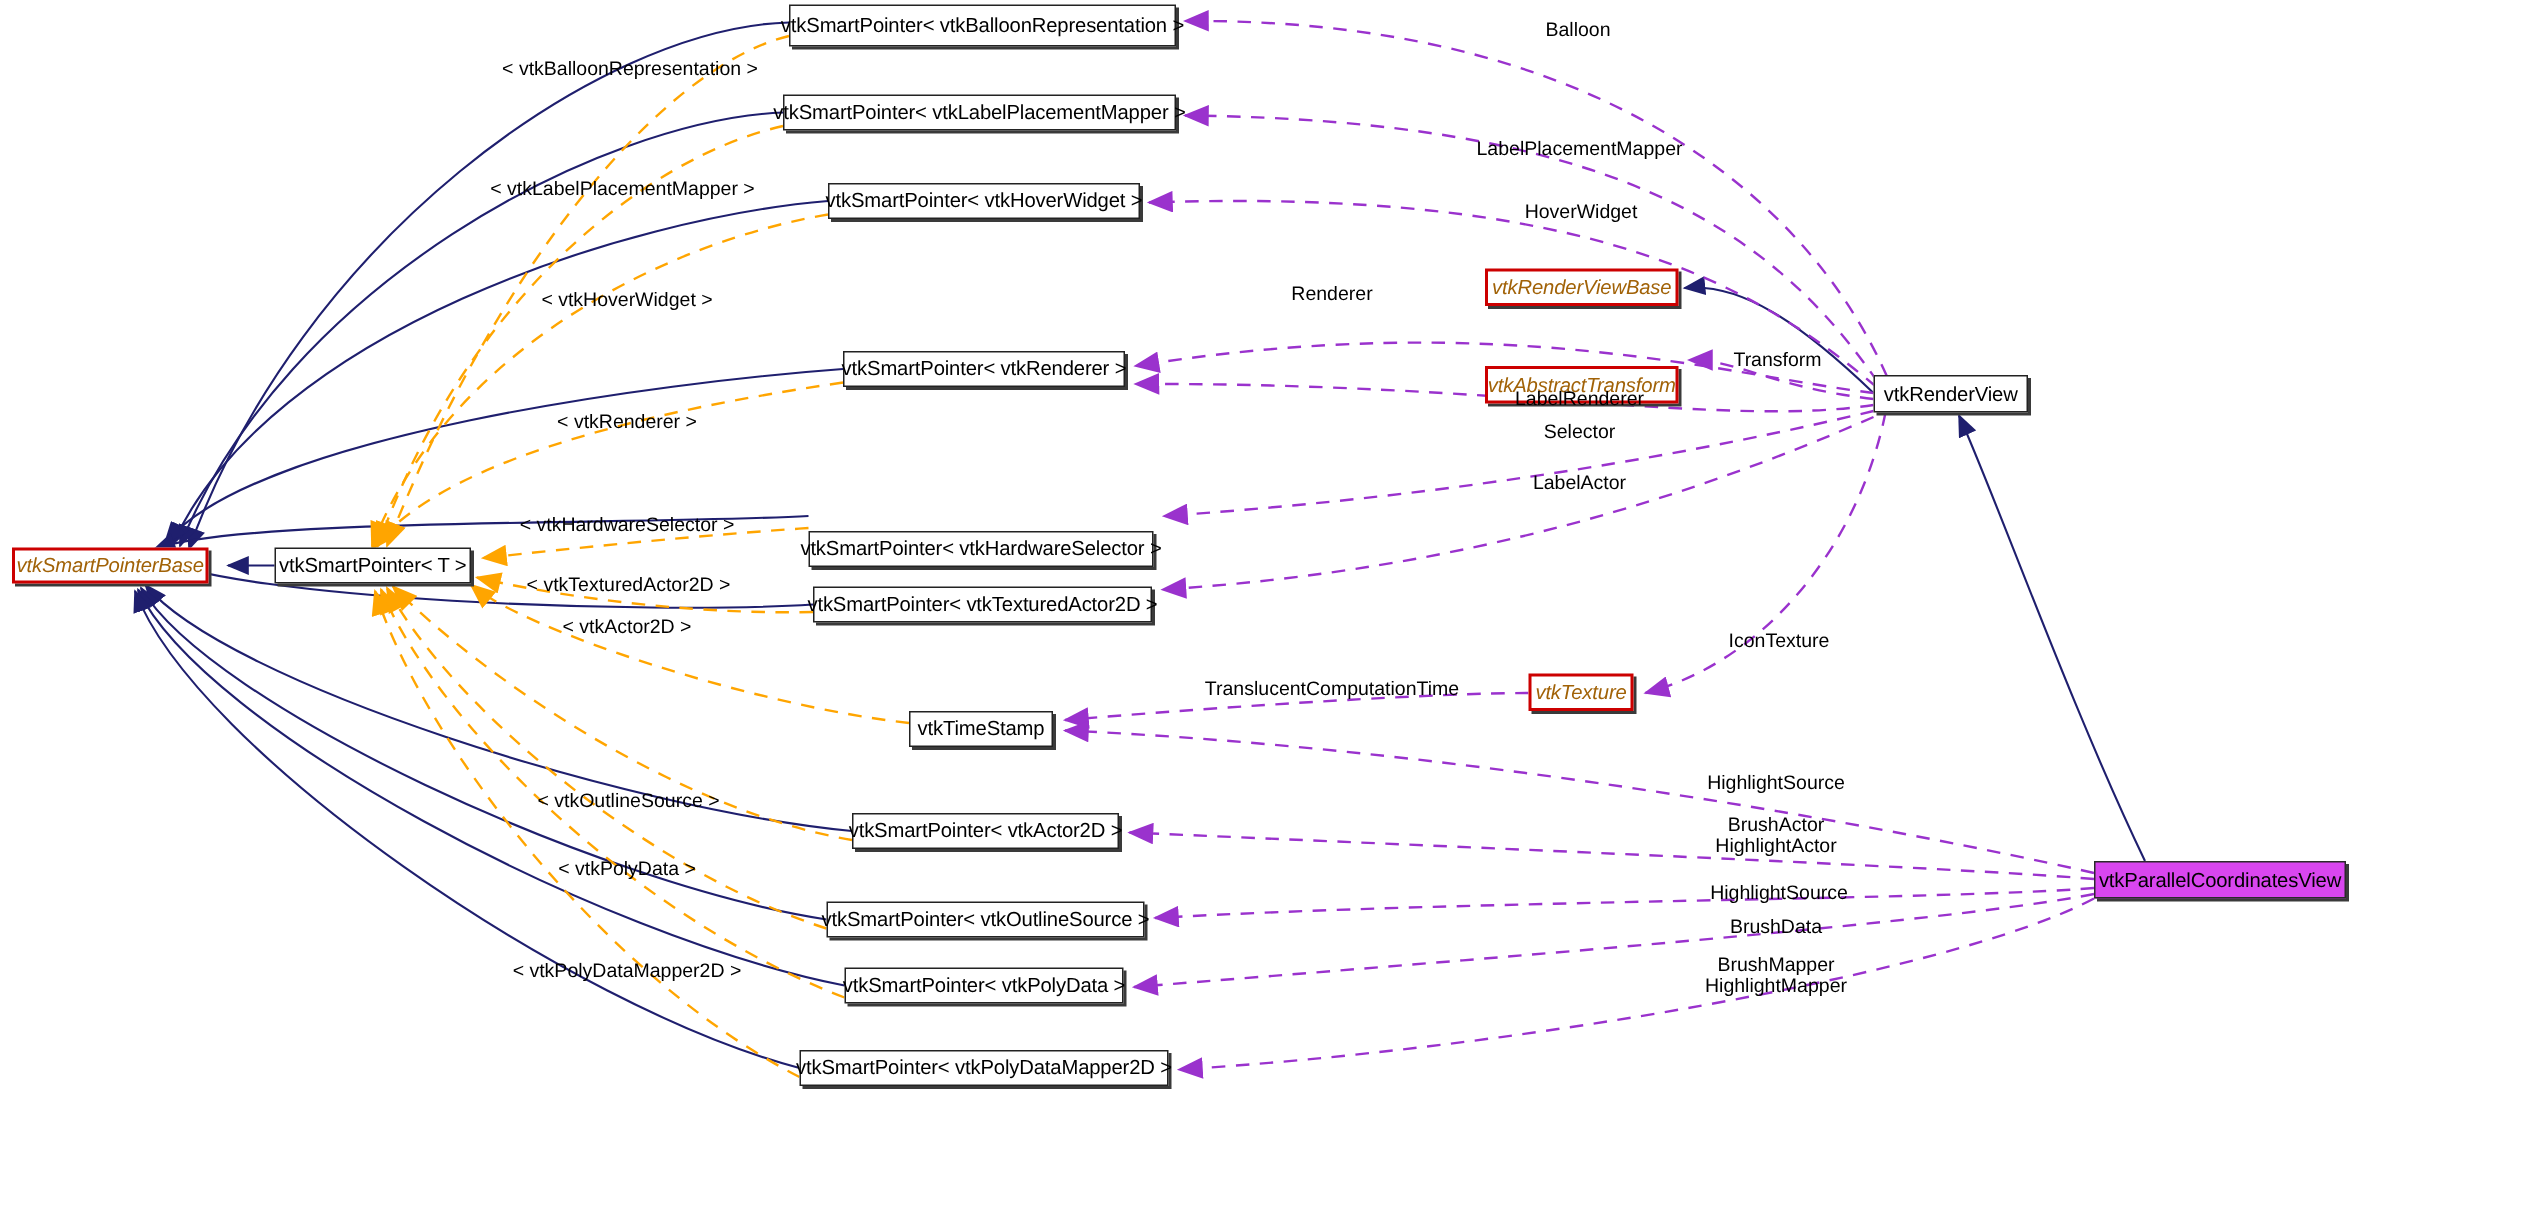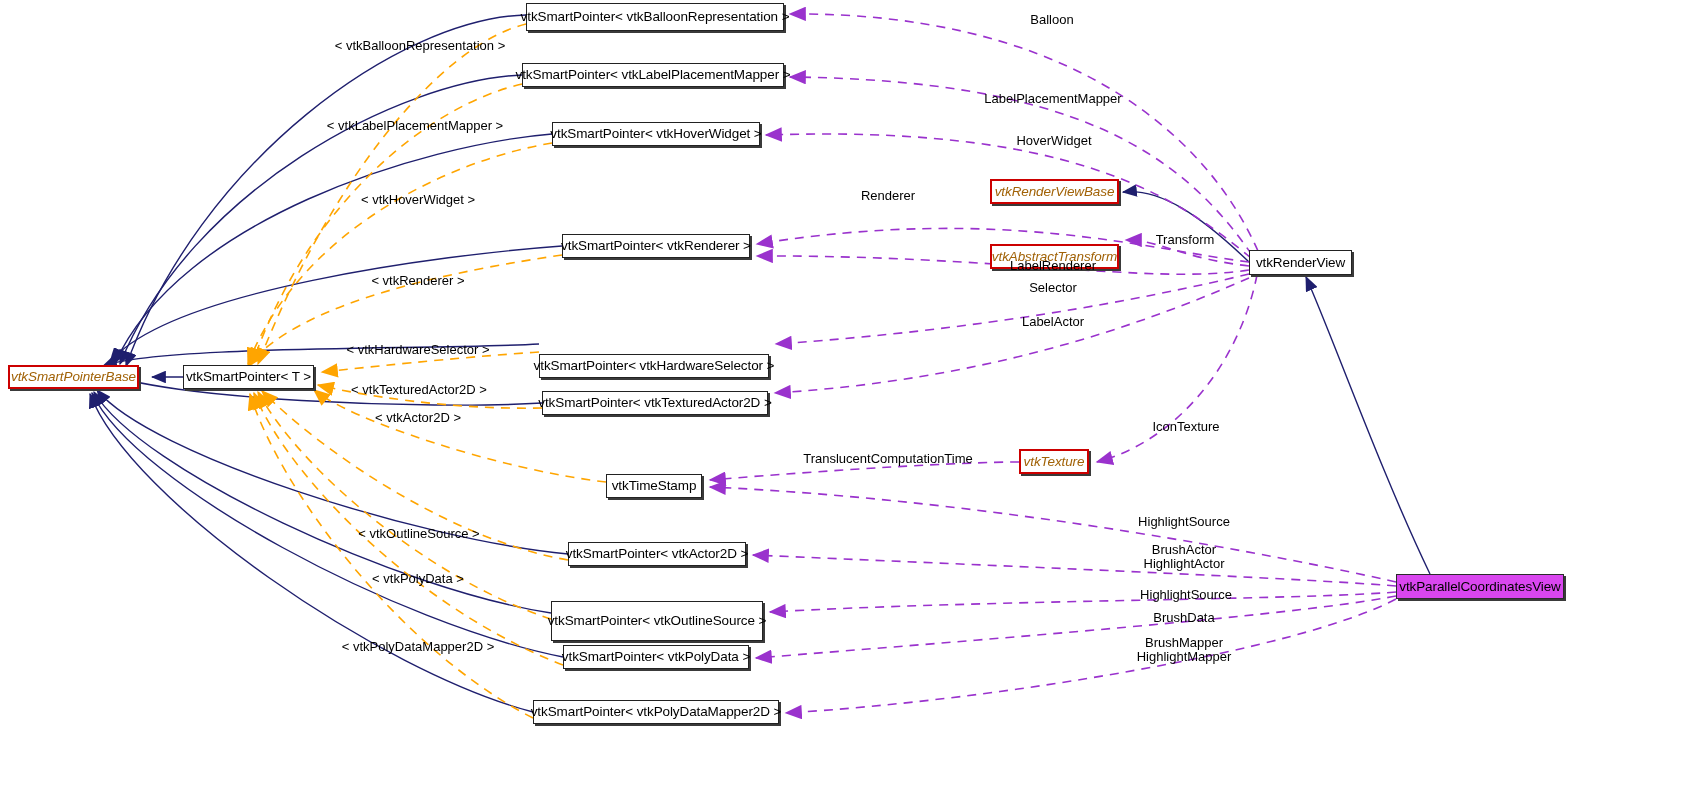--- a/index.html
+++ b/index.html
@@ -156,21 +156,21 @@
   </div>
   <div class="node" style="left:542px; top:391px; width:226px; height:24px;">
     <span>vtkSmartPointer&lt; vtkTexturedActor2D &gt;</span>
   </div>
   <div class="node" style="left:606px; top:474px; width:96px; height:24px;text-align:center;">
     <span>vtkTimeStamp</span>
   </div>
   <div class="node" style="left:568px; top:542px; width:178px; height:24px;">
     <span>vtkSmartPointer&lt; vtkActor2D &gt;</span>
   </div>
-  <div class="node" style="left:551px; top:601px; width:212px; height:40px;">
+  <div class="node" style="left:551px; top:601px; width:212px; height:24px;">
     <span>vtkSmartPointer&lt; vtkOutlineSource &gt;</span>
   </div>
   <div class="node" style="left:563px; top:645px; width:186px; height:24px;text-align:center;">
     <span>vtkSmartPointer&lt; vtkPolyData &gt;</span>
   </div>
   <div class="node" style="left:533px; top:700px; width:246px; height:24px;">
     <span>vtkSmartPointer&lt; vtkPolyDataMapper2D &gt;</span>
   </div>
   <div class="node highlight" style="left:990px; top:179px; width:129px; height:25px;">
     <span>vtkRenderViewBase</span>

